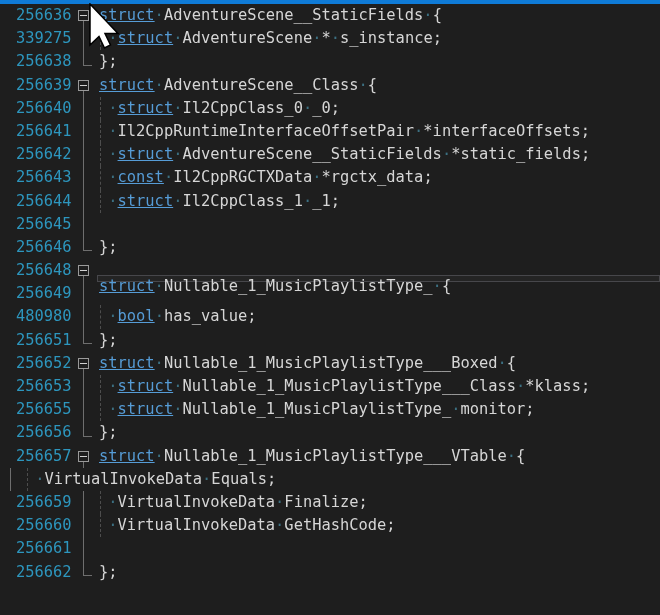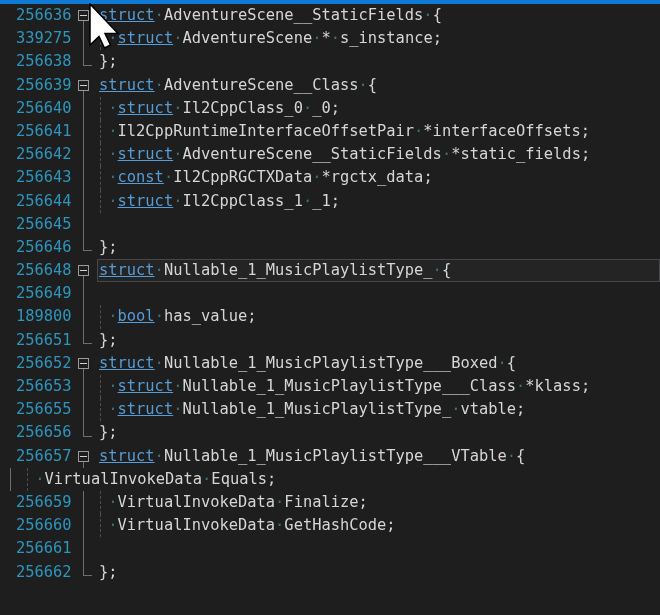--- a/index.html
+++ b/index.html
@@ -17,20 +17,21 @@
     color:var(--numcolor,#2d96be);user-select:none;white-space:pre;
   }
   .margin{width:24px;flex:0 0 24px;position:relative;}
   .code{
     flex:1 1 auto;position:relative;white-space:pre;color:var(--ident,#d6d6d6);
     padding-left:2px;box-sizing:border-box;
   }
   .row.current .code{
     background:#242424;
     box-shadow:inset 0 0 0 1px #47474b;
+    margin-top:16px;
   }
   .kw{color:var(--keyword,#569cd6);text-decoration:underline;}
   .ws{color:var(--wsdot,#3c7082);}
   
   .fold-line::before{
     content:"";position:absolute;left:10px;top:0;bottom:0;
     border-left:1px solid #6e6e6e;
   }
   .fold-corner::before{
     content:"";position:absolute;left:10px;top:0;height:62%;
@@ -127,21 +128,21 @@
         <div class="margin fold-box">
           <div class="box"></div>
         </div>
         <div class="code"><span class="kw">struct</span><span class="ws">·</span><span>Nullable_1_MusicPlaylistType_</span><span class="ws">·</span><span>{</span></div>
       </div>
       <div class="row">
         <div class="num">256649</div>
         <div class="margin fold-line"></div>
       </div>
       <div class="row">
-        <div class="num">189800</div>
+        <div class="num">480980</div>
         <div class="margin fold-line"></div>
         <div class="code"><span class="guide"></span><span class="ws">&nbsp;·</span><span class="kw">bool</span><span class="ws">·</span><span>has_value;</span></div>
       </div>
       <div class="row">
         <div class="num">256651</div>
         <div class="margin fold-corner"></div>
         <div class="code"><span>};</span></div>
       </div>
       <div class="row">
         <div class="num">256652</div>
@@ -151,21 +152,21 @@
         <div class="code"><span class="kw">struct</span><span class="ws">·</span><span>Nullable_1_MusicPlaylistType___Boxed</span><span class="ws">·</span><span>{</span></div>
       </div>
       <div class="row">
         <div class="num">256653</div>
         <div class="margin fold-line"></div>
         <div class="code"><span class="guide"></span><span class="ws">&nbsp;·</span><span class="kw">struct</span><span class="ws">·</span><span>Nullable_1_MusicPlaylistType___Class</span><span class="ws">·</span><span>*klass;</span></div>
       </div>
       <div class="row">
         <div class="num">256655</div>
         <div class="margin fold-line"></div>
-        <div class="code"><span class="guide"></span><span class="ws">&nbsp;·</span><span class="kw">struct</span><span class="ws">·</span><span>Nullable_1_MusicPlaylistType_</span><span class="ws">·</span><span>vtable;</span></div>
+        <div class="code"><span class="guide"></span><span class="ws">&nbsp;·</span><span class="kw">struct</span><span class="ws">·</span><span>Nullable_1_MusicPlaylistType_</span><span class="ws">·</span><span>monitor;</span></div>
       </div>
       <div class="row">
         <div class="num">256656</div>
         <div class="margin fold-corner"></div>
         <div class="code"><span>};</span></div>
       </div>
       <div class="row">
         <div class="num">256657</div>
         <div class="margin fold-box">
           <div class="box"></div>

